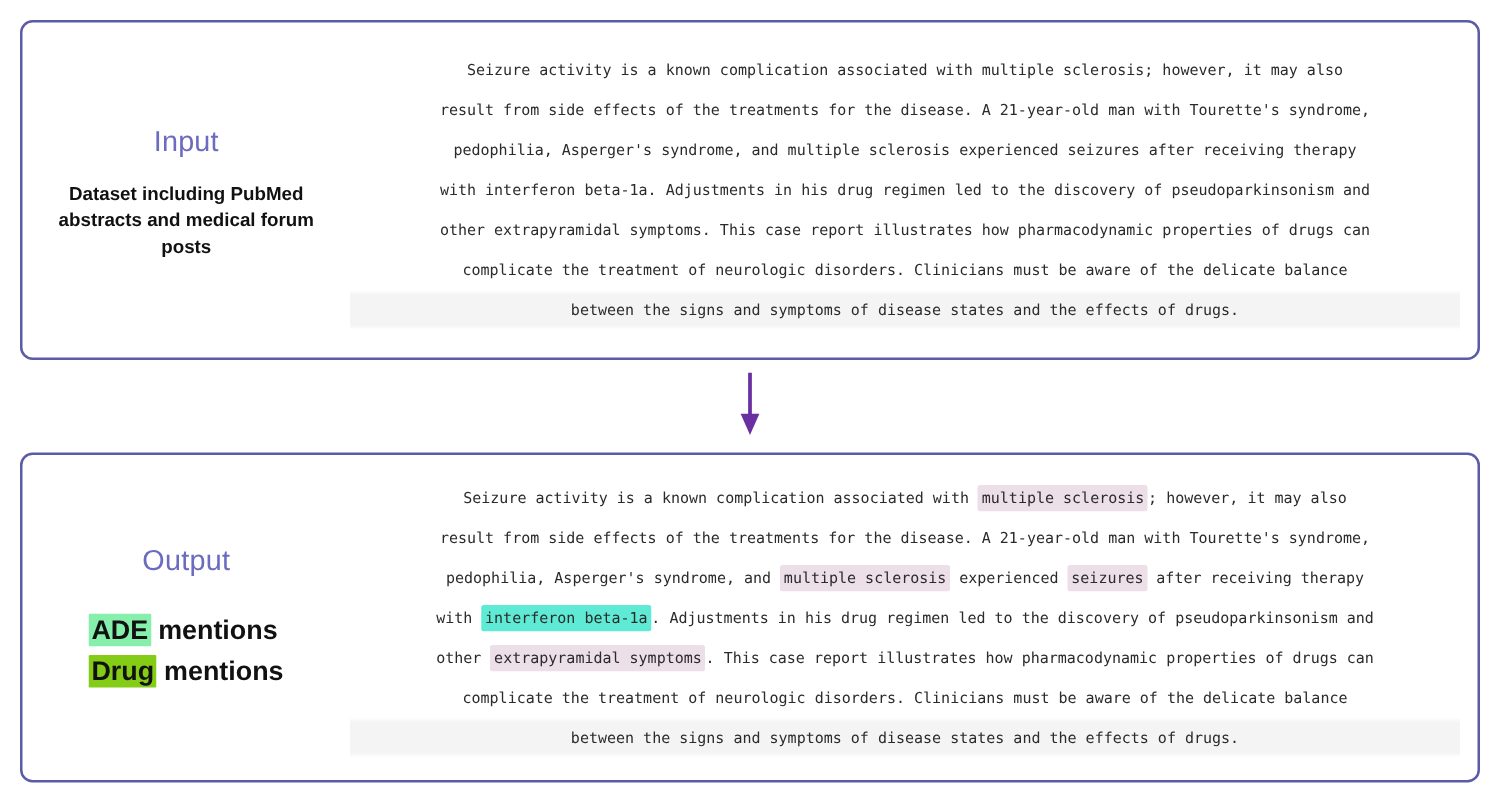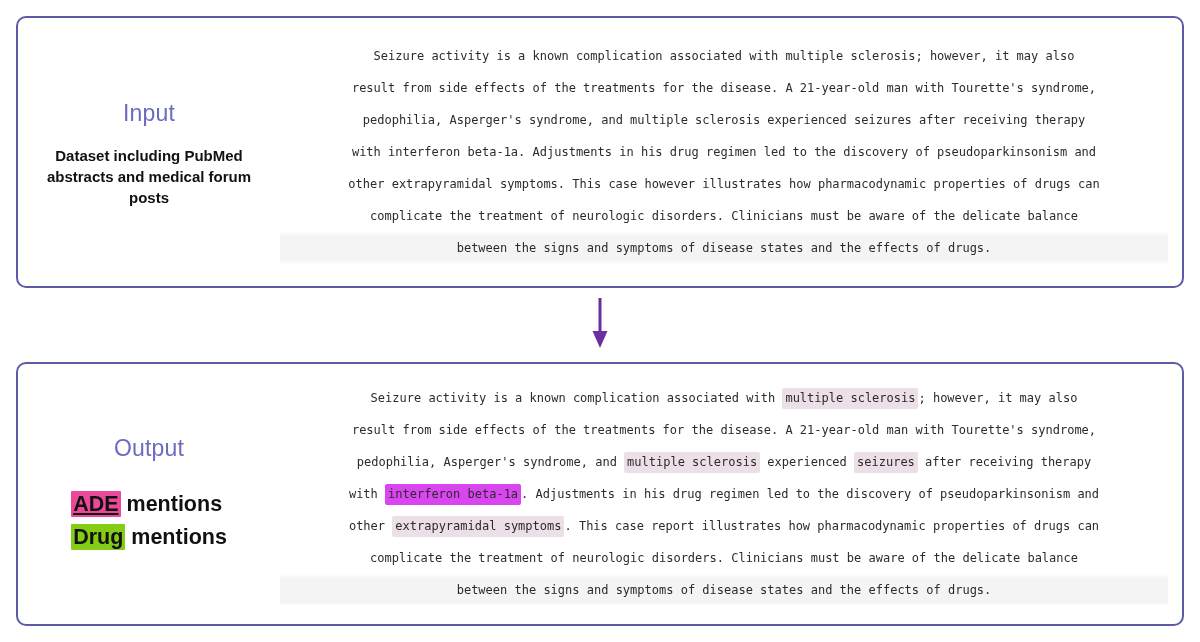--- a/index.html
+++ b/index.html
@@ -155,48 +155,48 @@
     <div class="label-col">
       <div class="stage-title" style="color: rgb(107, 107, 192);">Input</div>
       <div class="stage-desc">Dataset including PubMed abstracts and medical forum posts</div>
     </div>
     <div class="text-col">
       <div class="doc" id="input-doc">
           <div class="doc-line">Seizure activity is a known complication associated with multiple sclerosis; however, it may also</div>
           <div class="doc-line">result from side effects of the treatments for the disease. A 21-year-old man with Tourette's syndrome,</div>
           <div class="doc-line">pedophilia, Asperger's syndrome, and multiple sclerosis experienced seizures after receiving therapy</div>
           <div class="doc-line">with interferon beta-1a. Adjustments in his drug regimen led to the discovery of pseudoparkinsonism and</div>
-          <div class="doc-line">other extrapyramidal symptoms. This case however illustrates how pharmacodynamic properties of drugs can</div>
+          <div class="doc-line">other extrapyramidal symptoms. This case report illustrates how pharmacodynamic properties of drugs can</div>
           <div class="doc-line">complicate the treatment of neurologic disorders. Clinicians must be aware of the delicate balance</div>
           <div class="doc-line doc-line--band">between the signs and symptoms of disease states and the effects of drugs.</div>
         </div>
     </div>
   </section>
 
   <div class="arrow">
     <svg width="26" height="52" viewBox="0 0 26 52" aria-hidden="true">
       <line id="arrow-shaft" x1="13" y1="0" x2="13" y2="38" stroke="#6a2fa0" stroke-width="3"></line>
       <polygon id="arrow-head" points="13,50 5.5,33 20.5,33" fill="#6a2fa0"></polygon>
     </svg>
   </div>
 
   <section class="panel panel--output" style="border-color: rgb(91, 91, 168);">
     <div class="label-col">
       <div class="stage-title" style="color: rgb(107, 107, 192);">Output</div>
       <div class="legend" id="output-legend">
-          <div class="legend-row"><span class="chip chip--ade" style="background: #ec4899; text-decoration: underline;">ADE</span><span> mentions</span></div>
+          <div class="legend-row"><span class="chip chip--ade" style="background: #86efac;">ADE</span><span> mentions</span></div>
           <div class="legend-row"><span class="chip chip--drug" style="background: #84cc16;">Drug</span><span> mentions</span></div>
         </div>
     </div>
     <div class="text-col">
       <div class="doc" id="output-doc">
           <div class="doc-line">Seizure activity is a known complication associated with <span class="ent ent--ade" style="background: rgb(236, 223, 232);">multiple sclerosis</span>; however, it may also</div>
           <div class="doc-line">result from side effects of the treatments for the disease. A 21-year-old man with Tourette's syndrome,</div>
           <div class="doc-line">pedophilia, Asperger's syndrome, and <span class="ent ent--ade" style="background: rgb(236, 223, 232);">multiple sclerosis</span> experienced <span class="ent ent--ade" style="background: rgb(236, 223, 232);">seizures</span> after receiving therapy</div>
-          <div class="doc-line">with <span class="ent ent--drug" style="background: #d946ef;">interferon beta-1a</span>. Adjustments in his drug regimen led to the discovery of pseudoparkinsonism and</div>
+          <div class="doc-line">with <span class="ent ent--drug" style="background: #5eead4;">interferon beta-1a</span>. Adjustments in his drug regimen led to the discovery of pseudoparkinsonism and</div>
           <div class="doc-line">other <span class="ent ent--ade" style="background: rgb(236, 223, 232);">extrapyramidal symptoms</span>. This case report illustrates how pharmacodynamic properties of drugs can</div>
           <div class="doc-line">complicate the treatment of neurologic disorders. Clinicians must be aware of the delicate balance</div>
           <div class="doc-line doc-line--band">between the signs and symptoms of disease states and the effects of drugs.</div>
         </div>
     </div>
   </section>
 
 </div>
 
 </body></html>

